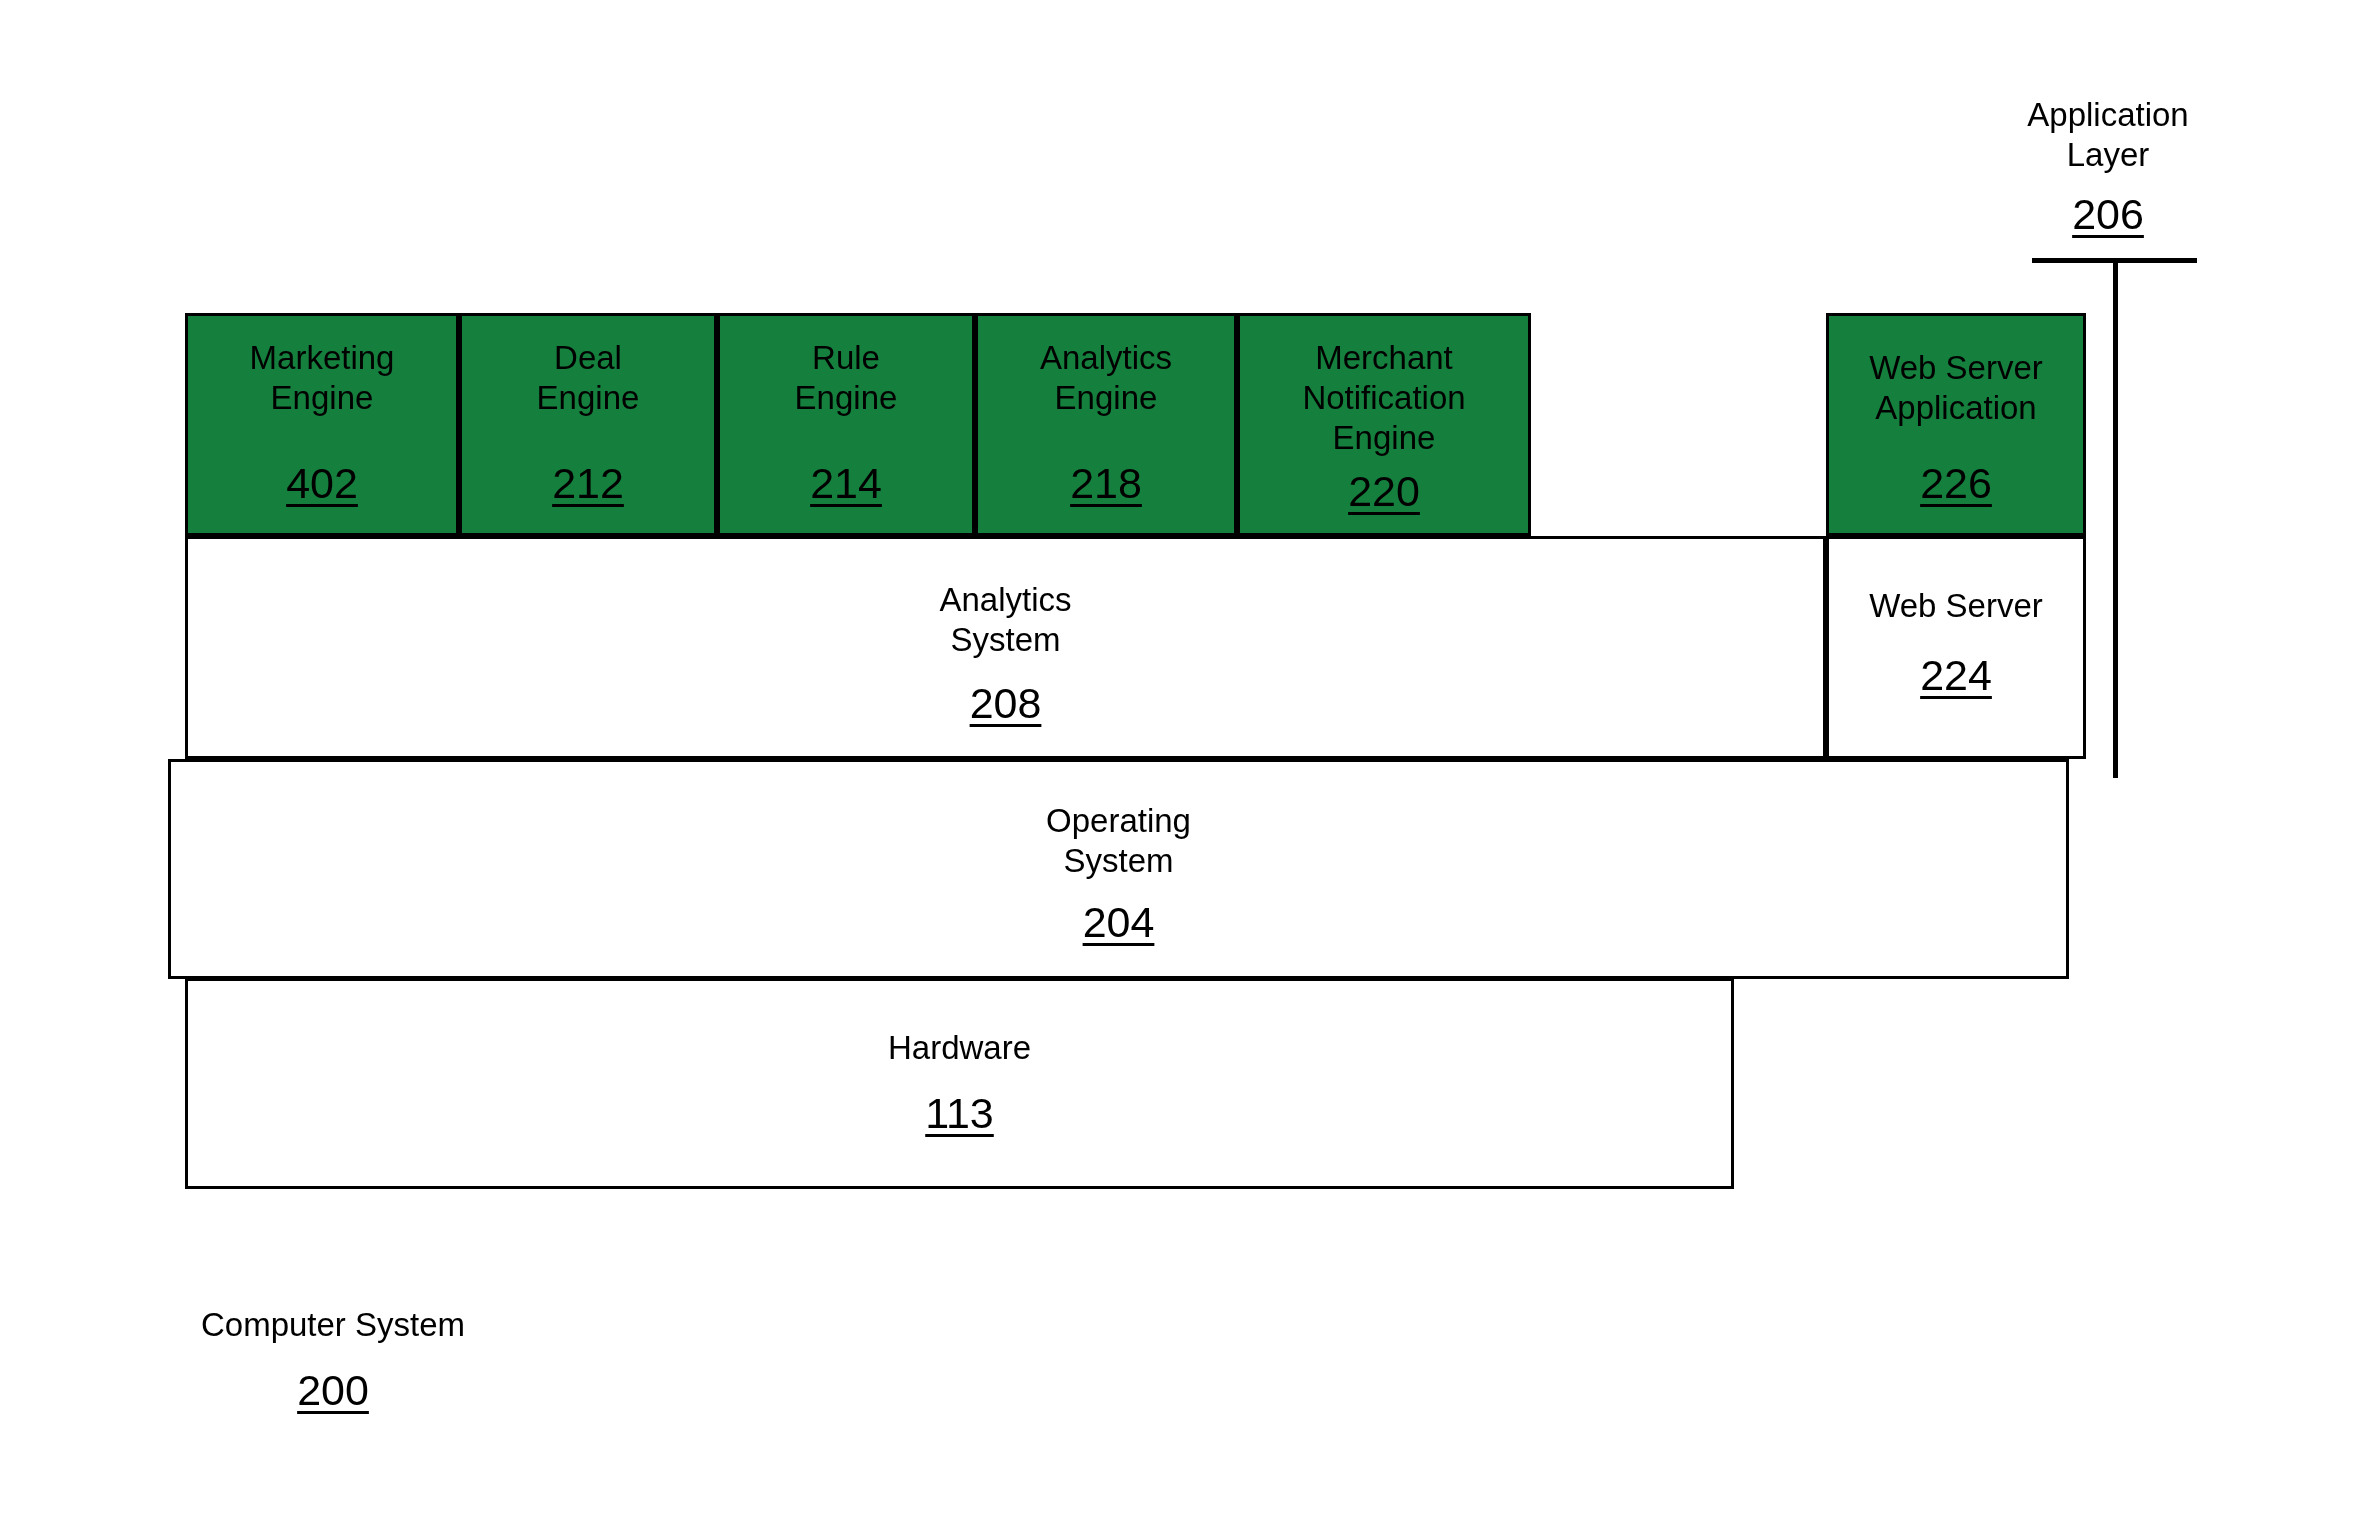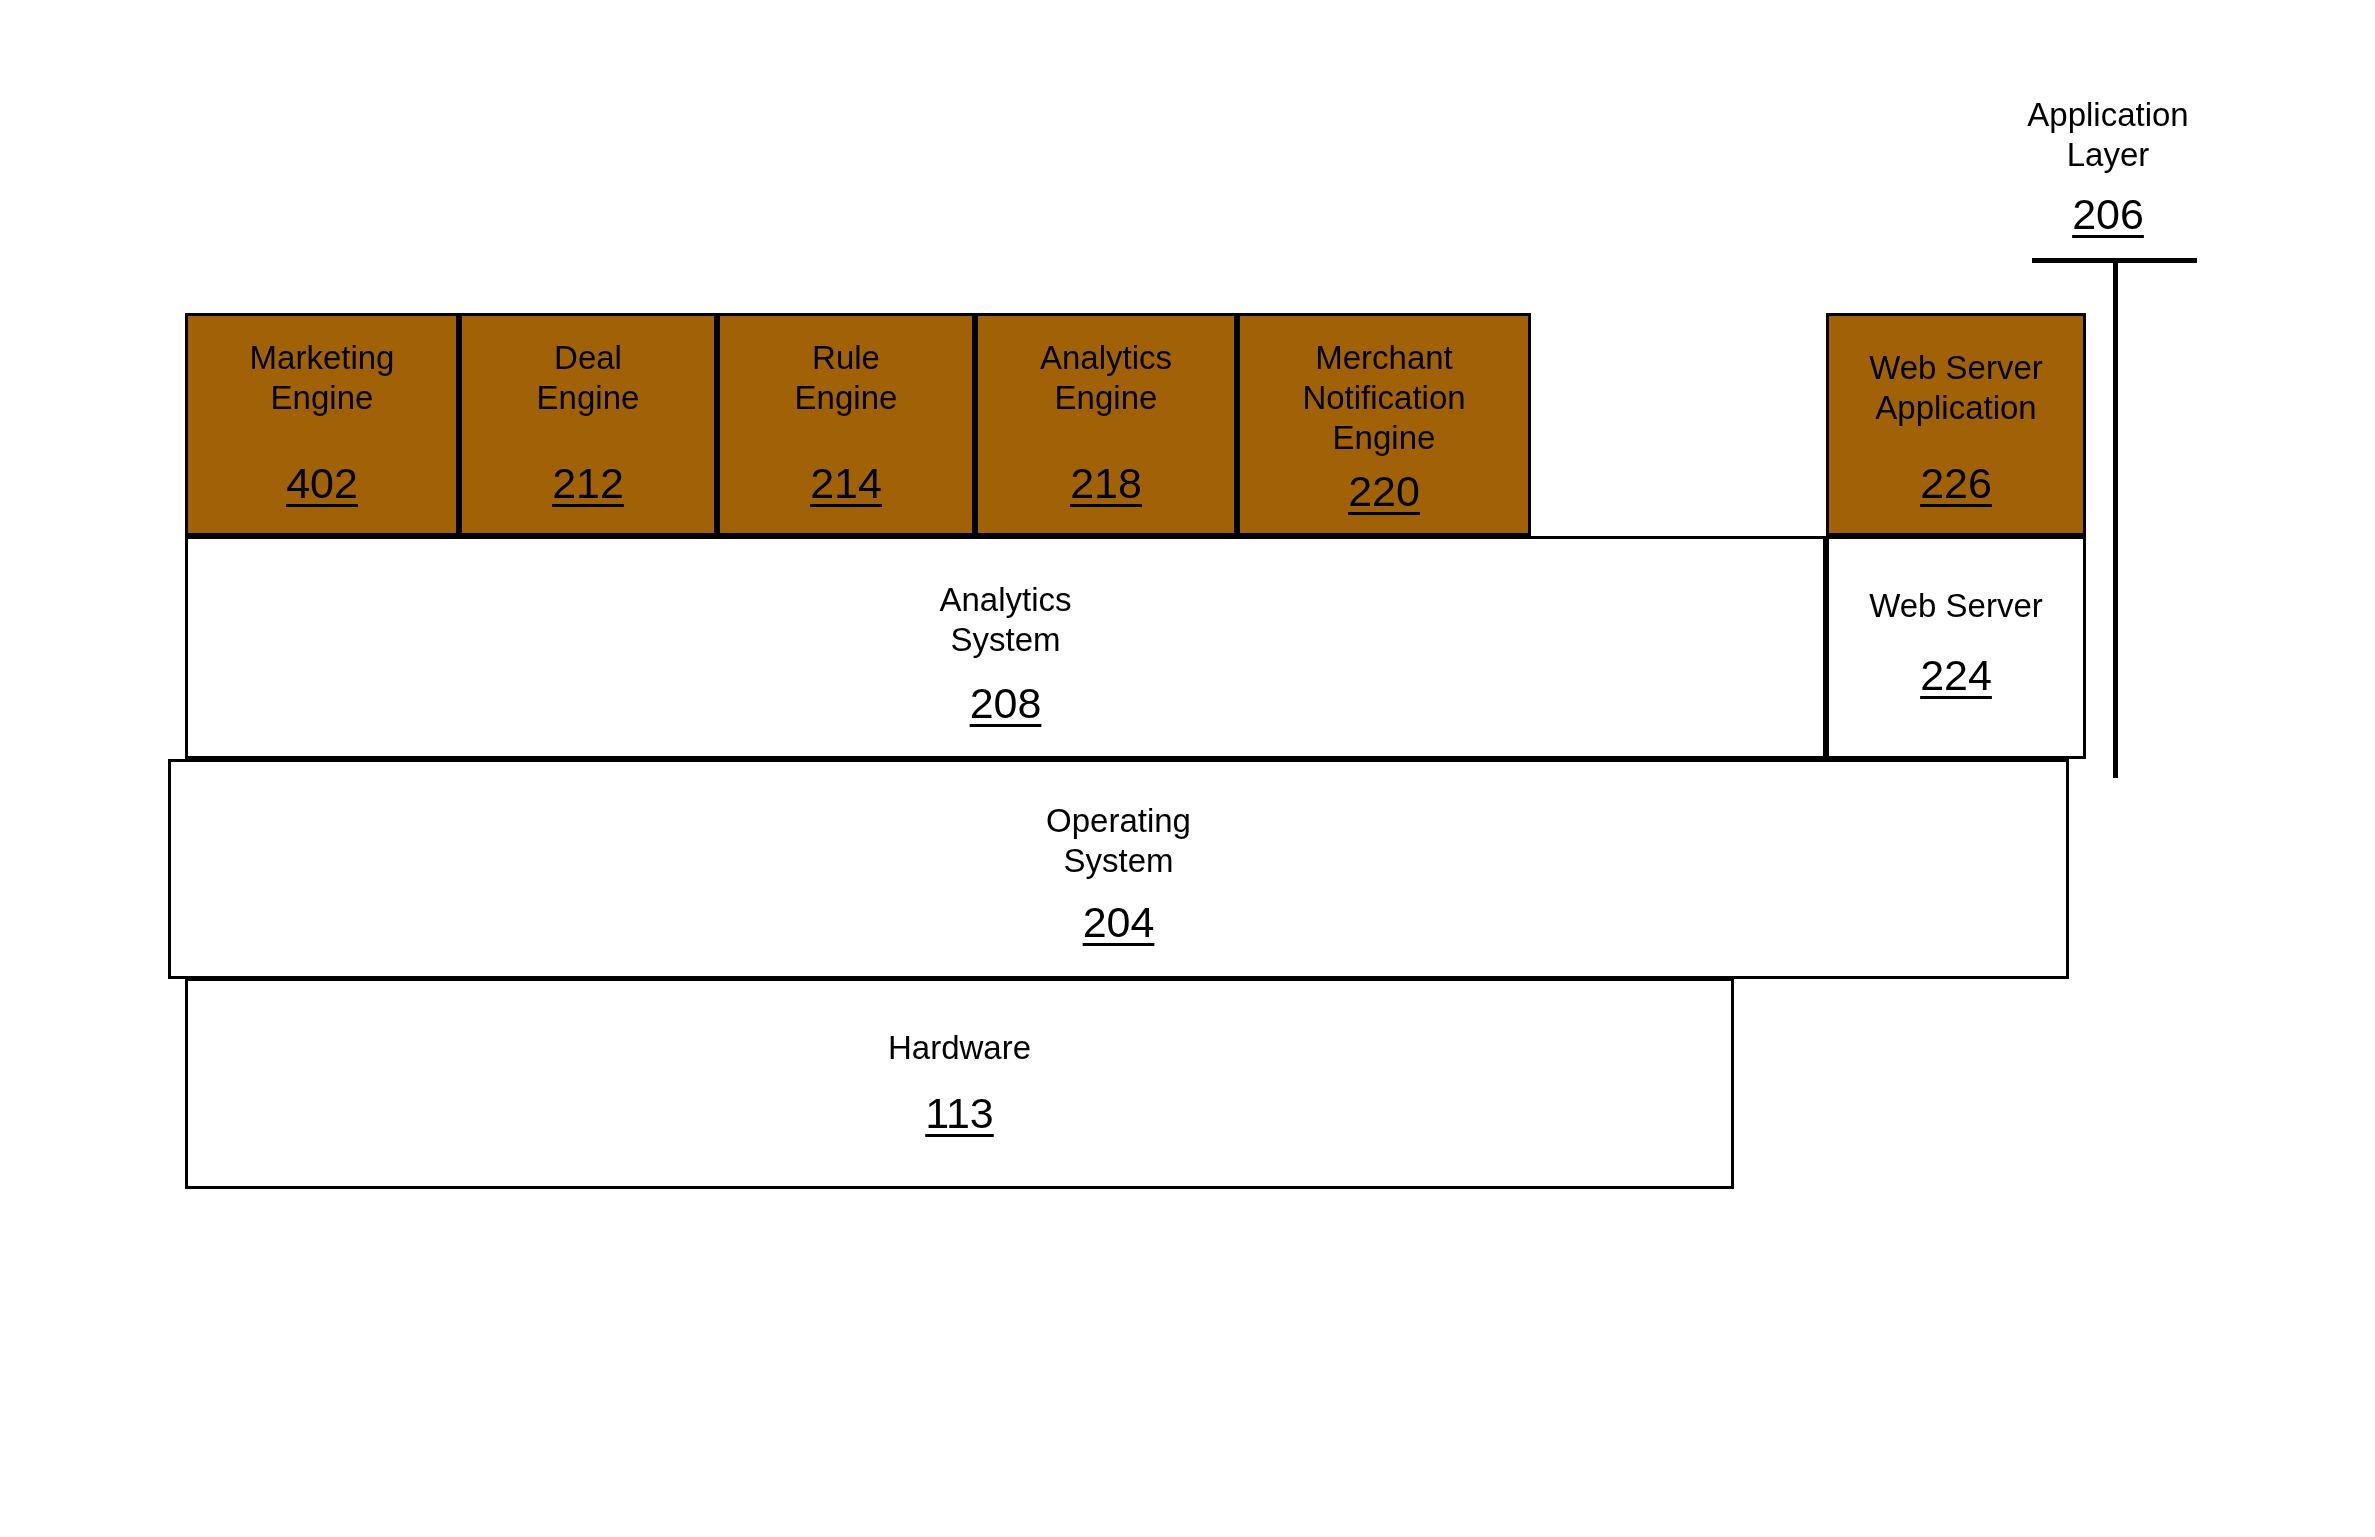--- a/index.html
+++ b/index.html
@@ -38,21 +38,21 @@
 
   
   .app-box {
     position: absolute;
     box-sizing: border-box;
     border: 3.9px solid #000000;
     display: flex;
     flex-direction: column;
     align-items: center;
     justify-content: flex-start;
-    background: #a16207;
+    background: #15803d;
   }
   .app-box .cell-text { margin-top: 21.7px; }
   .app-box .ref-num { margin-top: auto; margin-bottom: 25.6px; }
 
   
   .band {
     position: absolute;
     box-sizing: border-box;
     border: 3.9px solid #000000;
     background: #ffffff;
@@ -161,15 +161,19 @@
     </div>
   </div>
 
   <div class="band" style="left:185px; top:978px; width:1549px; height:211px;">
     <div class="band-label" style="top:47px;">
       <div class="cell-text">Hardware</div>
       <div class="ref-num" style="margin-top:21.7px;">113</div>
     </div>
   </div>
 
+  <div class="free-label" style="left:195px; top:1305px; width:276px;">
+    <div class="cell-text">Computer System</div>
+    <div class="ref-num" style="margin-top:21.7px;">200</div>
+  </div>
 
 </div>
 
 
 </body></html>

